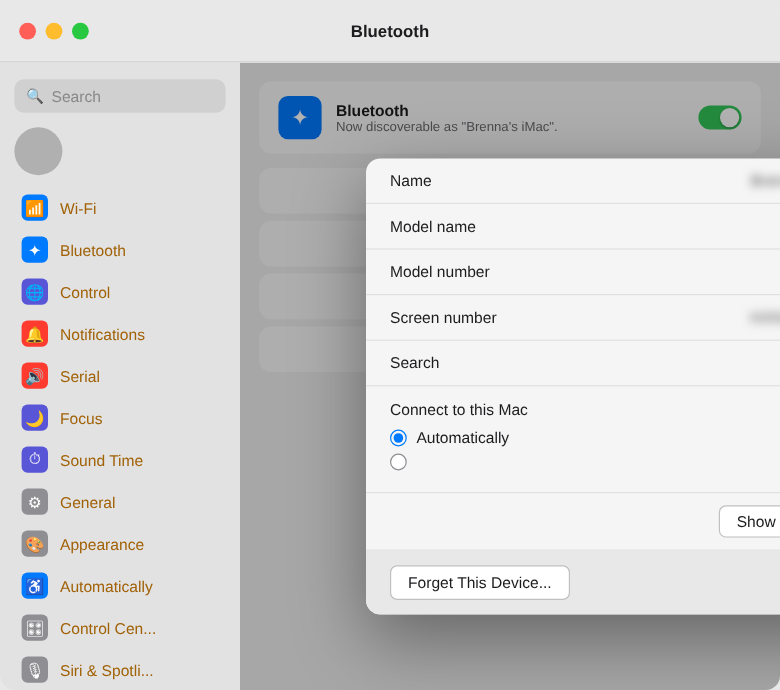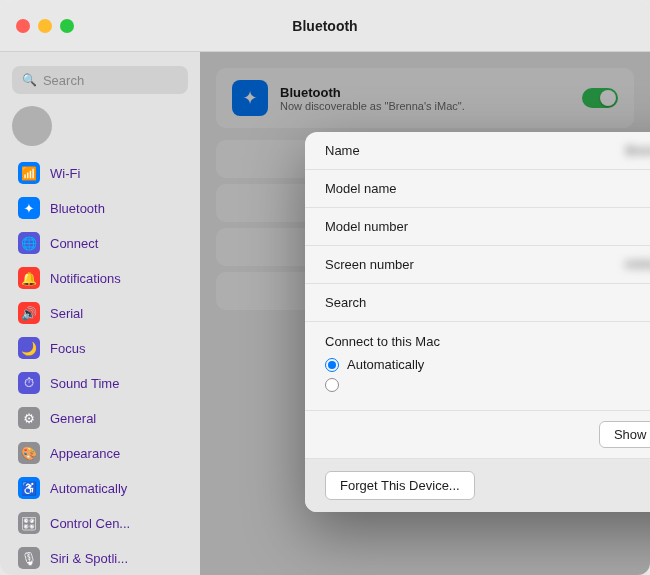--- a/index.html
+++ b/index.html
@@ -135,21 +135,21 @@
     .icon-focus { background: #5856d6; color: white; }
     .icon-screentime { background: #5856d6; color: white; }
     .icon-general { background: #8e8e93; color: white; }
     .icon-appearance { background: #8e8e93; color: white; }
     .icon-accessibility { background: #007aff; color: white; }
     .icon-controlcenter { background: #8e8e93; color: white; }
     .icon-siri { background: #8e8e93; color: white; }
 
     .sidebar-item-label {
       font-size: 13px;
-      color: #4c1d95;
+      color: #a16207;
     }
 
     
     .main-content {
       flex: 1;
       background: #f0f0f0;
       padding: 16px;
       position: relative;
       overflow: hidden;
     }
@@ -419,21 +419,21 @@
       <div class="sidebar-item">
         <div class="sidebar-item-icon icon-wifi">📶</div>
         <span class="sidebar-item-label">Wi-Fi</span>
       </div>
       <div class="sidebar-item">
         <div class="sidebar-item-icon icon-bluetooth">✦</div>
         <span class="sidebar-item-label">Bluetooth</span>
       </div>
       <div class="sidebar-item">
         <div class="sidebar-item-icon icon-network">🌐</div>
-        <span class="sidebar-item-label">Connect</span>
+        <span class="sidebar-item-label">Control</span>
       </div>
       <div class="sidebar-item">
         <div class="sidebar-item-icon icon-notifications">🔔</div>
         <span class="sidebar-item-label">Notifications</span>
       </div>
       <div class="sidebar-item">
         <div class="sidebar-item-icon icon-sound">🔊</div>
         <span class="sidebar-item-label">Serial</span>
       </div>
       <div class="sidebar-item">

